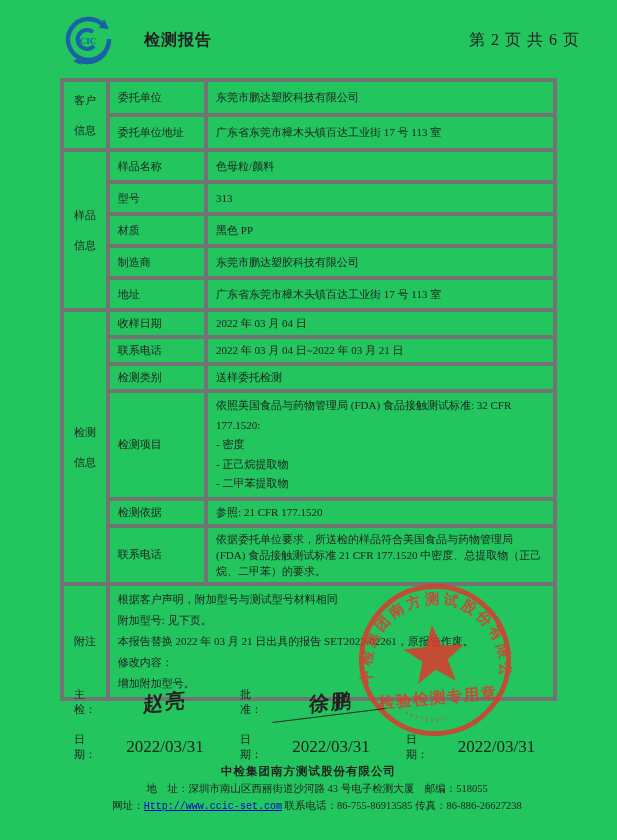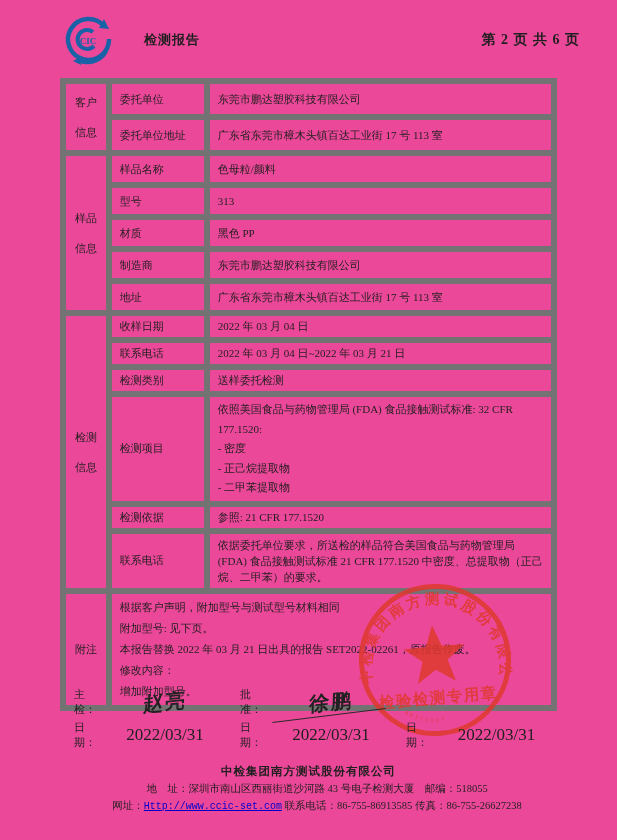--- a/index.html
+++ b/index.html
@@ -1,45 +1,45 @@
 <!DOCTYPE html>
 <html><head>
 <meta charset="utf-8">
 <style>
   * { margin:0; padding:0; box-sizing:border-box; }
   html,body { background:#e8e8e8; }
   .page {
     position:relative;
     width:617px; height:840px;
     margin:0 auto;
-    background:#ec4899;
+    background:#22c55e;
     font-family:"Liberation Serif","DejaVu Serif",serif;
     color:#1f1f1f;
     overflow:hidden;
   }
 
   
   .header {
     position:absolute; top:14px; left:60px; right:37px; height:52px;
     display:flex; align-items:center;
   }
   .logo { width:56px; height:50px; flex:0 0 auto; }
-  .header-title { font-weight:bold; font-size:13px; margin-left:28px; letter-spacing:1px; }
+  .header-title { font-weight:bold; font-size:16px; margin-left:28px; letter-spacing:1px; }
   .header-no   { font-weight:bold; font-size:12px; margin-left:44px; }
-  .header-page { font-weight:bold; font-size:14px; margin-left:auto; letter-spacing:1px; }
+  .header-page { font-weight:normal; font-size:16px; margin-left:auto; letter-spacing:1px; }
 
   
   table.report {
     position:absolute; top:78px; left:60px;
     width:497px;
     border-collapse:collapse;
     font-size:11px;
   }
   table.report td {
-    border:6px solid #737373;
+    border:4px solid #737373;
     vertical-align:middle;
     padding:3px 8px;
   }
   td.sec {
     width:46px; text-align:center;
     white-space:pre-line; line-height:30px;
     padding:2px 2px;
   }
   td.fld { width:99px; padding-left:9px; }
   td.val { width:352px; padding-left:11px; }
@@ -58,21 +58,21 @@
   .sig-cell { display:flex; align-items:center; height:44px; }
   .sig-label { flex:0 0 44px; padding-left:14px; }
   .sig-mark { flex:1; display:flex; justify-content:center; align-items:center; position:relative; }
   .handwriting {
     font-weight:bold; font-size:20px; color:#222;
     transform:rotate(-6deg) skewX(-8deg);
     letter-spacing:2px;
   }
   .hw-line { position:absolute; left:2px; right:6px; top:26px; height:0;
     border-top:1.6px solid #2a2a2a; transform:rotate(-7deg); }
-  .date-row { }
+  .date-row { margin-top:12px; }
   .date-cell { display:flex; align-items:center; height:22px; }
   .date-value { flex:1; text-align:center; font-size:17px; }
 
   
   .stamp {
     position:absolute; left:356px; top:581px; width:158px; height:158px;
     z-index:2; opacity:.85; transform:rotate(-5deg);
     pointer-events:none;
   }
 
@@ -233,17 +233,17 @@
         <span class="date-value">2022/03/31</span>
       </div>
     </div>
   </div>
 
   <div class="footer">
     <div class="footer-company">中检集团南方测试股份有限公司</div>
     <div class="footer-line">地　址：深圳市南山区西丽街道沙河路 43 号电子检测大厦　邮编：518055</div>
     <div class="footer-line">
       <span>网址：</span><a class="footer-url">Http://www.ccic-set.com</a>
-      <span>联系电话：86-755-86913585 传真：86-755-26627238</span>
+      <span>联系电话：86-755-86913585 传真：86-886-26627238</span>
     </div>
   </div>
 
 </div>
 
 </body></html>

